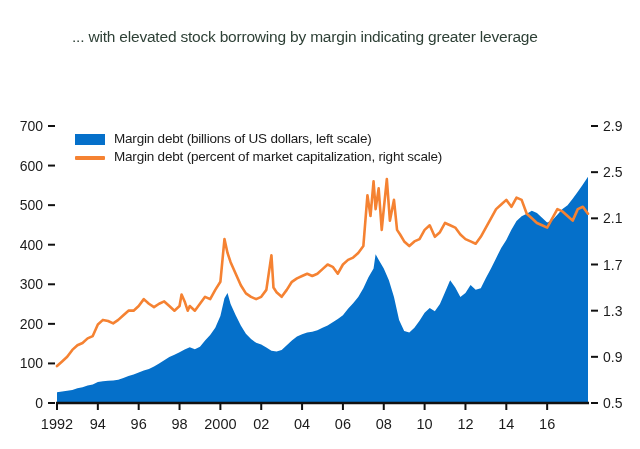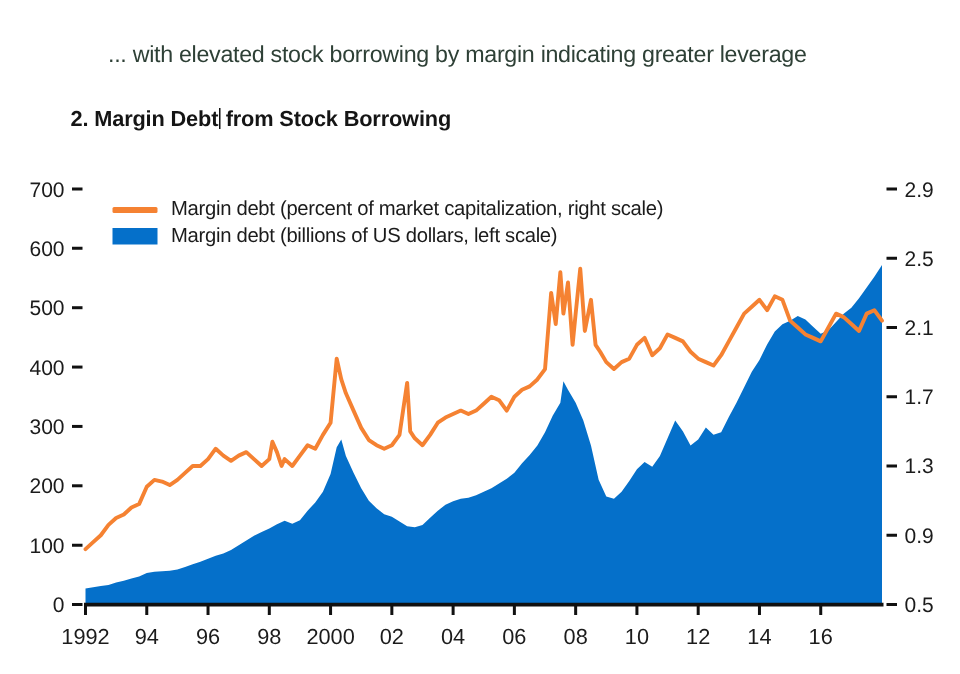--- a/index.html
+++ b/index.html
@@ -62,21 +62,20 @@
 </style>
 </head>
 <body>
 
 <div class="page">
 
   <div class="intro">
     <span>... with elevated stock borrowing by margin indicating greater leverage</span>
   </div>
 
-  <div class="chart-title"><span>2. Margin Debt</span><span class="caret"></span><span> from Stock Borrowing</span></div>
 
   <div class="chart-wrap">
     <svg id="chart-svg" width="640" height="339" viewBox="0 0 640 339">
         <line x1="48" y1="293" x2="55" y2="293" stroke="#111111" stroke-width="2"></line>
         <text x="43" y="298" text-anchor="end" class="tick-label">0</text>
         <line x1="48" y1="253.42857142857144" x2="55" y2="253.42857142857144" stroke="#111111" stroke-width="2"></line>
         <text x="43" y="258.42857142857144" text-anchor="end" class="tick-label">100</text>
         <line x1="48" y1="213.85714285714286" x2="55" y2="213.85714285714286" stroke="#111111" stroke-width="2"></line>
         <text x="43" y="218.85714285714286" text-anchor="end" class="tick-label">200</text>
         <line x1="48" y1="174.28571428571428" x2="55" y2="174.28571428571428" stroke="#111111" stroke-width="2"></line>
@@ -129,23 +128,23 @@
         <line x1="465.4615384615385" y1="293" x2="465.4615384615385" y2="300" stroke="#111111" stroke-width="2"></line>
         <text x="465.4615384615385" y="319" text-anchor="middle" class="xtick-label">12</text>
         <line x1="506.3076923076923" y1="293" x2="506.3076923076923" y2="300" stroke="#111111" stroke-width="2"></line>
         <text x="506.3076923076923" y="319" text-anchor="middle" class="xtick-label">14</text>
         <line x1="547.1538461538462" y1="293" x2="547.1538461538462" y2="300" stroke="#111111" stroke-width="2"></line>
         <text x="547.1538461538462" y="319" text-anchor="middle" class="xtick-label">16</text>
       </svg>
 
     <div class="legend">
       <div class="legend-row">
+        <div class="legend-swatch-bar"></div>
+        <div class="legend-text">Margin debt (billions of US dollars, left scale)</div>
+      </div>
+      <div class="legend-row">
         <div class="legend-swatch-line"></div>
         <div class="legend-text">Margin debt (percent of market capitalization, right scale)</div>
-      </div>
-      <div class="legend-row">
-        <div class="legend-swatch-bar"></div>
-        <div class="legend-text">Margin debt (billions of US dollars, left scale)</div>
       </div>
     </div>
   </div>
 
 </div>
 
 </body></html>

